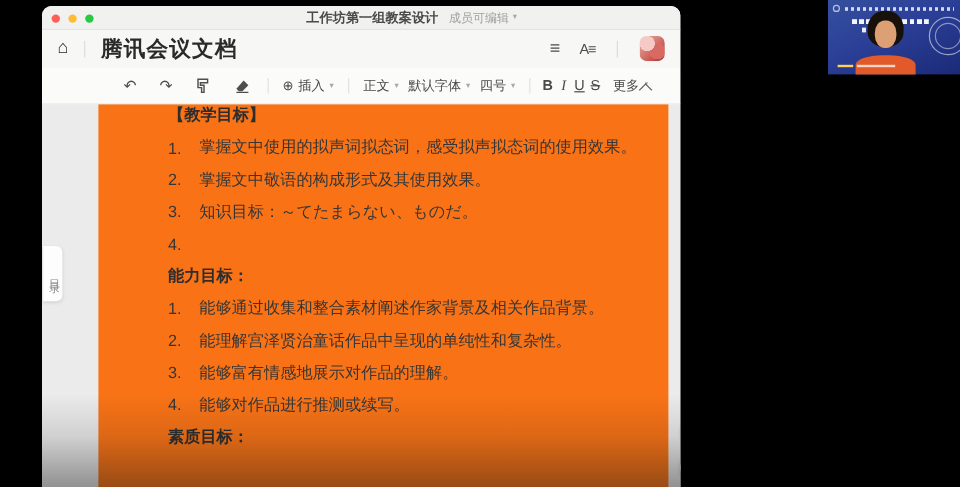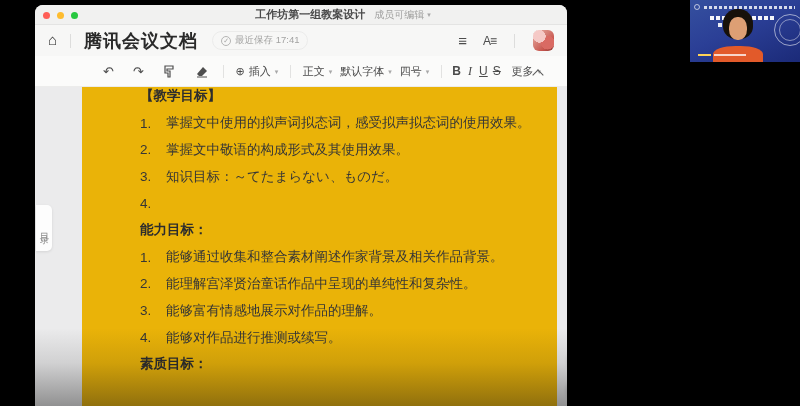--- a/index.html
+++ b/index.html
@@ -58,21 +58,21 @@
   .t-letter.u { text-decoration:underline; }
   .t-letter.s { text-decoration:line-through; }
   .collapse { position:absolute; right:24px; top:12px; width:9px; height:9px; }
   .collapse::before { content:""; position:absolute; left:0; top:3px; width:7px; height:7px;
                       border-left:1.5px solid #5a5a5a; border-top:1.5px solid #5a5a5a;
                       transform:rotate(45deg); }
 
   
   .canvas { position:relative; height:319px; background:#ebebec; }
   .page { position:absolute; left:47px; top:0; width:475px; height:100%;
-          background:#eab308; }
+          background:#f97316; }
   .doc-lines { position:absolute; left:58px; right:16px; top:0; margin-top:-4px; }
   .line { height:26.8px; display:flex; align-items:center; font-size:13.5px;
           color:#363636; white-space:nowrap; overflow:hidden; }
   .line.h { font-weight:bold; color:#2d2d2d; }
   .line .num { width:26px; flex:none; }
 
   
   .toc-tab { position:absolute; left:1px; top:118px; width:16px; height:46px;
              background:#fdfdfd; border-radius:0 5px 5px 0;
              box-shadow:0 1px 3px rgba(0,0,0,.1);
@@ -133,24 +133,20 @@
         <span>成员可编辑</span>
         <span class="caret">▾</span>
       </span>
     </div>
   </div>
 
   <div class="docheader">
     <span class="home-ic">⌂</span>
     <span class="vsep"></span>
     <span class="app-name">腾讯会议文档</span>
-    <span class="save-pill">
-      <span class="check-circle">✓</span>
-      <span>最近保存 17:41</span>
-    </span>
     <span class="dh-right">
       <span class="menu-ic">≡</span>
       <span class="amenu-ic">A≡</span>
       <span class="vsep" style="margin:0 2px;"></span>
       <span class="avatar"></span>
     </span>
   </div>
 
   <div class="toolbar">
     <span class="t-group">
@@ -185,21 +181,21 @@
     </span>
     <span class="t-btn">
       <span>四号</span>
       <span class="caret">▾</span>
     </span>
     <span class="t-sep"></span>
     <span class="t-letter" style="font-weight:bold;">B</span>
     <span class="t-letter i">I</span>
     <span class="t-letter u">U</span>
     <span class="t-letter s">S</span>
-    <span class="t-btn" style="margin-left:4px;">
+    <span class="t-btn" style="margin-left:4px;font-family:Liberation Mono, monospace;">
       <span>更多</span>
       <span class="caret">▾</span>
     </span>
     <span class="collapse"></span>
   </div>
 
   <div class="canvas">
     <div class="page">
       <div class="doc-lines">
         <div class="line h">

